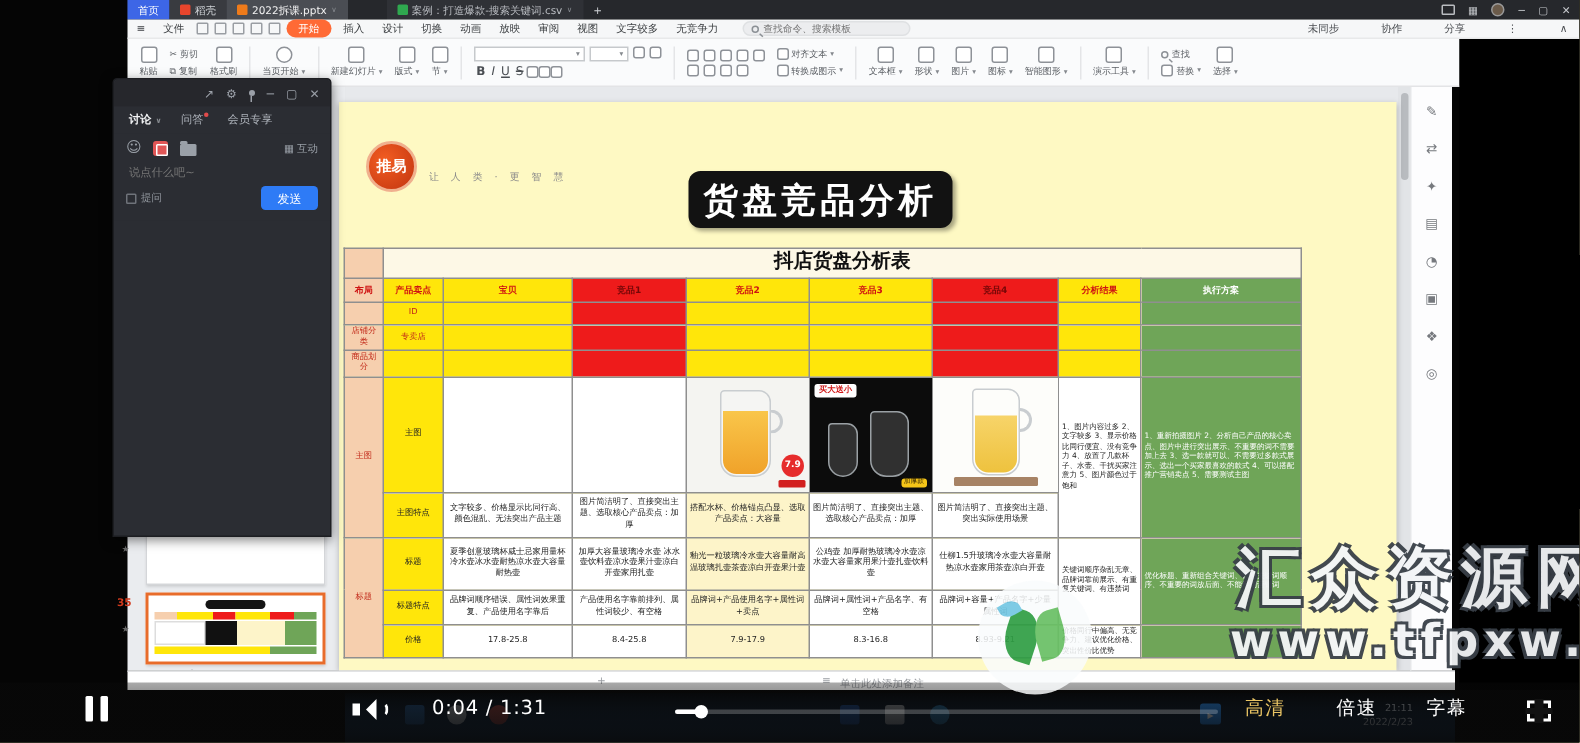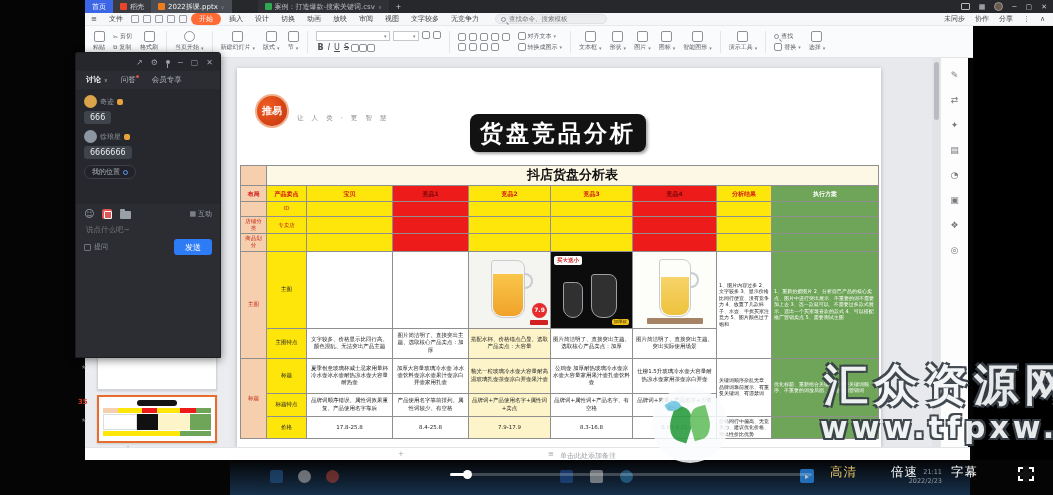--- a/index.html
+++ b/index.html
@@ -20,21 +20,21 @@
 
   
   .menubar{left:85px;top:13px;width:968px;height:13px;background:#f6f7f8;display:flex;align-items:center;font-size:7px;color:#3d4043;z-index:2;border-bottom:1px solid #e8e9ea;}
   .mn{padding:0 6px;white-space:nowrap;}
   .mn-start{background:#ff6a35;color:#fff;border-radius:6px;padding:1px 8px;margin:0 2px;}
   .qicon{width:8px;height:8px;border:1px solid #9a9ea3;border-radius:1px;margin:0 2px;display:inline-block;}
   .search-pill{display:flex;align-items:center;gap:3px;background:#ecEDef;background:#ecedef;border:1px solid #dfe1e3;border-radius:7px;height:10px;padding:0 5px;margin-left:10px;}
   .search-pill input{border:0;background:transparent;font-size:6.5px;color:#9aa0a6;width:92px;outline:none;padding:0;}
   .lens{width:5px;height:5px;border:1px solid #8b9095;border-radius:50%;position:relative;}
   .lens:after{content:"";position:absolute;width:3px;height:1px;background:#8b9095;transform:rotate(45deg);left:4px;top:5px;}
-  .menubar-right{margin-left:auto;display:flex;align-items:center;gap:10px;padding-right:8px;color:#4b4e52;}
+  .menubar-right{margin-left:auto;display:flex;align-items:center;gap:28px;padding-right:8px;color:#4b4e52;}
 
   
   .ribbon{left:85px;top:26px;width:888px;height:32px;background:#fafbfc;border-bottom:1px solid #e3e4e6;display:flex;align-items:center;gap:8px;padding:0 8px;z-index:2;}
   .grp{display:flex;flex-direction:column;align-items:center;justify-content:center;font-size:6px;color:#5a5e63;gap:1px;white-space:nowrap;}
   .ricon{width:11px;height:11px;border:1px solid #8e9298;border-radius:2px;background:#fff;}
   .ricon.sm{width:8px;height:8px;}
   .stack{display:flex;flex-direction:column;gap:2px;}
   .mini{display:flex;align-items:center;gap:2px;font-size:6px;color:#5a5e63;white-space:nowrap;}
   .vsep{width:1px;height:22px;background:#e4e5e7;}
   .fbox{width:74px;height:10px;border:1px solid #c6c9cc;background:#fff;font-size:6px;color:#8d9196;display:flex;align-items:center;justify-content:flex-end;padding:0 2px;}
@@ -48,21 +48,21 @@
   .thumb.sel{border:2px solid #e86c2b;}
   .mini-pill{background:#141414;border-radius:3px;margin:4px auto 2px;}
   .slidearea{left:230px;top:58px;width:702px;height:389px;background:#e7e9ec;z-index:1;}
   .scrollbar{left:932px;top:58px;width:8px;height:389px;background:#e2e4e7;}
   .scroll-thumb{left:933.5px;top:62px;width:5px;height:58px;background:#b8bbbf;border-radius:3px;}
   .rightpanel{left:940px;top:58px;width:28px;height:389px;background:#fdfdfe;border-left:1px solid #e6e7e9;display:flex;flex-direction:column;align-items:center;gap:15px;padding-top:12px;font-size:9px;color:#76797e;z-index:1;}
   .right-black{left:973px;top:26px;width:80px;height:434px;background:#000;z-index:2;}
   .notesbar{left:85px;top:447px;width:885px;height:13px;background:#fff;border-top:1px solid #e2e3e5;z-index:1;font-size:7px;color:#9b9ea3;}
 
   
-  .slide{left:237px;top:68px;width:644px;height:379px;background:#ffffff;box-shadow:0 1px 4px rgba(0,0,0,.25);z-index:1;}
+  .slide{left:226px;top:68px;width:705px;height:379px;background:#fef9c3;box-shadow:0 1px 4px rgba(0,0,0,.25);z-index:1;}
   .logo-circle{position:absolute;left:18px;top:26px;width:34px;height:34px;border-radius:50%;background:radial-gradient(circle at 35% 35%,#f25d22,#c2340f);color:#fff;font-size:10px;font-weight:bold;display:flex;align-items:center;justify-content:center;border:2px solid #f0b08e;}
   .org-name{position:absolute;left:58px;top:27px;font-size:15px;font-weight:bold;color:#3a3a3a;letter-spacing:1px;}
   .org-slogan{position:absolute;left:60px;top:46px;font-size:6.5px;color:#8a8a8a;letter-spacing:3px;}
   .badge{position:absolute;left:233px;top:46px;width:176px;height:38px;background:#121212;border-radius:8px;color:#fff;font-size:23px;font-weight:bold;display:flex;align-items:center;justify-content:center;letter-spacing:3px;box-shadow:2px 2px 3px rgba(0,0,0,.35);}
   table.an{position:absolute;left:3px;top:97px;border-collapse:collapse;table-layout:fixed;width:638px;font-size:5.5px;line-height:1.3;color:#222;}
   table.an td{border:1px solid #8f8f8f;padding:1px 2px;text-align:center;vertical-align:middle;overflow:hidden;}
   .y{background:#ffe60a;} .r{background:#ee1b1b;} .g{background:#6fa558;color:#fff;}
   .t{background:#f6cfae;} .ly{background:#fdf4c9;} .w{background:#fff;}
   .tt{background:#fdf8e6;font-size:13px;font-weight:bold;color:#111;}
   .hd{color:#cf1313;font-weight:bold;font-size:6px;} .hdr{color:#740707;font-weight:bold;font-size:6px;}
@@ -579,38 +579,20 @@
       <span class="pin"></span>
       <span>─</span>
       <span>▢</span>
       <span>✕</span>
     </div>
     <div class="chat-tabs">
       <span class="chat-tab-active"><span>讨论</span> <span class="caret">∨</span></span>
       <span><span>问答</span><span class="reddot"></span></span>
       <span>会员专享</span>
     </div>
-    <div class="msgs">
-      <div class="msg-name">
-        <span class="av" style="background:#d9a44a;"></span>
-        <span>奇迹</span>
-        <span class="medal"></span>
-      </div>
-      <span class="bub">666</span><br>
-      <div class="msg-name">
-        <span class="av" style="background:#8d97a3;"></span>
-        <span>徐琅星</span>
-        <span class="medal"></span>
-      </div>
-      <span class="bub">6666666</span><br>
-      <span class="locpill">
-        <span>我的位置</span>
-        <span style="width:5px;height:5px;border:1px solid #5a9bf0;border-radius:50%;display:inline-block;"></span>
-      </span>
-    </div>
     <div class="composer">
       <div class="cicons">
         <span style="font-size:10px;color:#9aa0a8;">☺</span>
         <span class="redimg"></span>
         <span class="folder"></span>
         <span style="margin-left:auto;font-size:7px;color:#9aa0a8;display:flex;align-items:center;gap:2px;">
             <span>▦</span>
             <span>互动</span>
           </span>
       </div>
@@ -630,20 +612,36 @@
     <span class="tk" style="left:330px;background:#2a67c9;"></span>
     <span class="tk" style="left:360px;background:#f2f2f2;"></span>
     <span class="tk" style="left:390px;background:#3aa3e3;border-radius:50%;"></span>
     <span class="playsq">▸</span>
     <div class="clock">
       <div>21:11</div>
       <div>2022/2/23</div>
     </div>
   </div>
 
+  <div class="abs playerbar">
+    <div class="pbars">
+        <span></span>
+        <span></span>
+      </div>
+    <div class="spk">
+      <span class="cone"></span>
+        <span class="tri"></span>
+        <span class="wave"></span>
+    </div>
+    <div class="ptime">
+      <span>0:04</span>
+      <span>/</span>
+      <span>1:31</span>
+    </div>
+  </div>
   <div class="track">
     <div class="fill" style="width: 4.4%;"></div>
     <div class="knob"></div>
   </div>
   <span class="plabel" style="left:830px;color:#e9c464;">高清</span>
   <span class="plabel" style="left:891px;">倍速</span>
   <span class="plabel" style="left:951px;">字幕</span>
   <span class="fs"></span>
 
   <div class="abs wm-logo">

